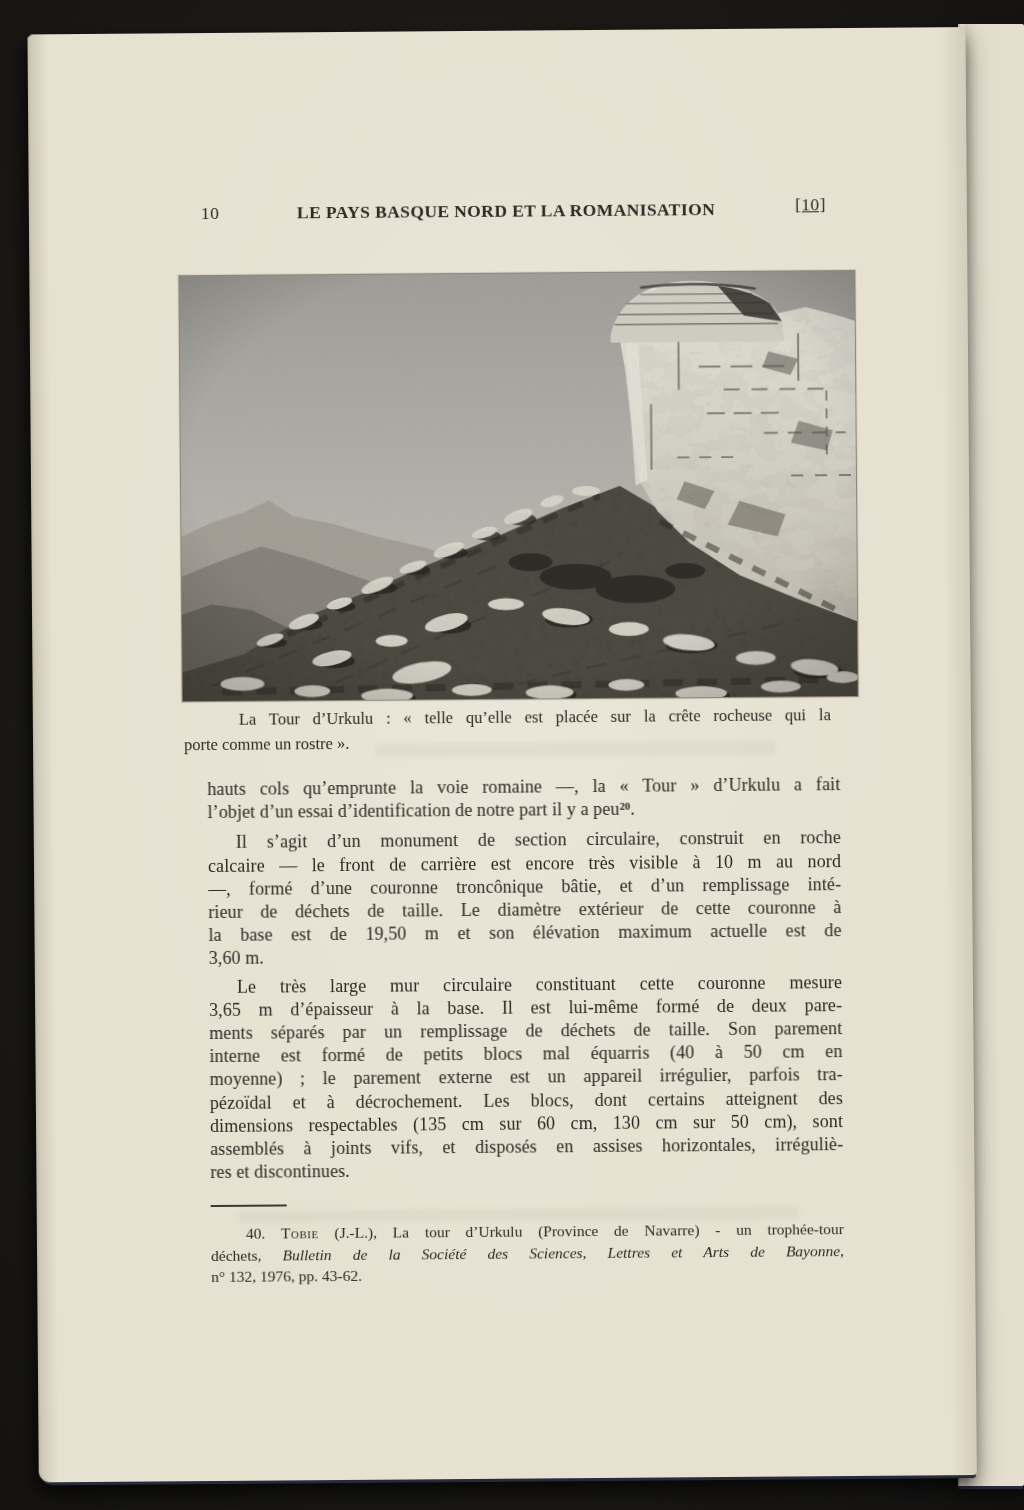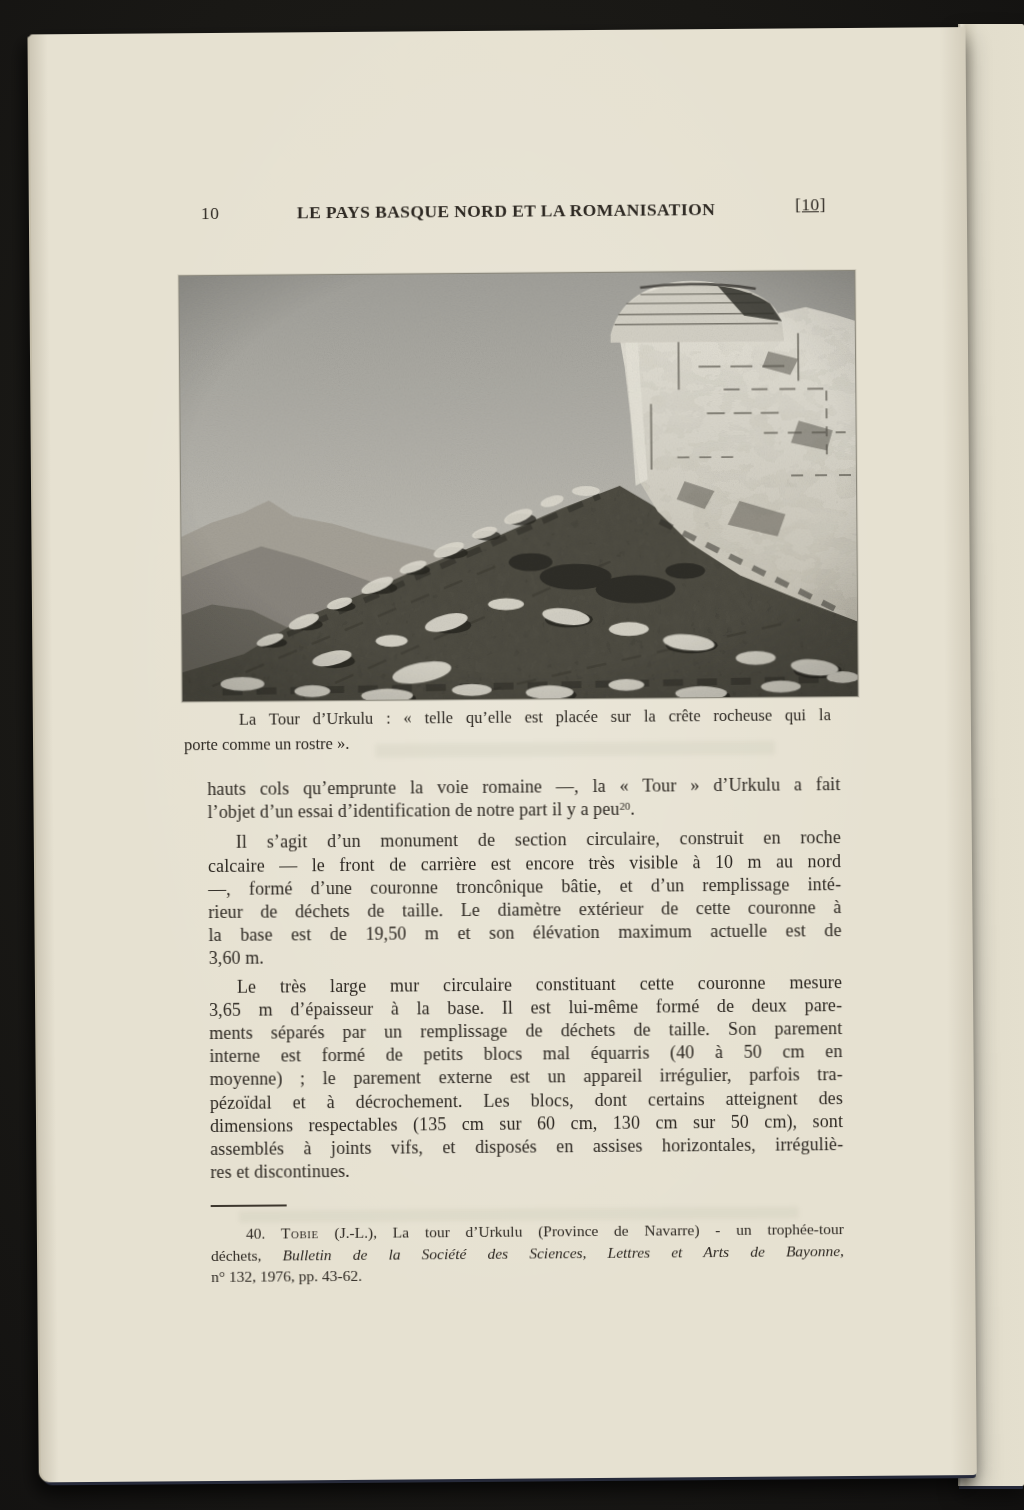--- a/index.html
+++ b/index.html
@@ -63,21 +63,21 @@
   .caption .tline:first-child{text-indent:55px;}
 
   .body-text{position:absolute; left:172px; top:745px; width:633px; font-size:18px; color:var(--ink);}
   .body-text .tline{line-height:23.2px; letter-spacing:.1px;}
   .para + .para{margin-top:5px;}
   .para.indent-first .tline:first-child{text-indent:28px;}
 
   .tline{text-align:justify; text-align-last:justify;}
   .tline.lastline{text-align-last:left;}
 
-  .sup{font-size:.6em; position:relative; top:-.45em; letter-spacing:0;}
+  .sup{font-size:.6em; position:relative; top:-.45em; letter-spacing:0;font-weight:bold;}
   .smallcaps{font-variant:small-caps; letter-spacing:.5px;font-family:Liberation Serif, serif;}
   .italic{font-style:italic;}
 
   .footnote-rule{position:absolute; left:172px; top:1172px; width:76px; height:2px; background:#3d372e;}
   .footnote{position:absolute; left:172px; top:1190px; width:633px; font-size:15.5px; color:var(--ink);}
   .footnote .tline{line-height:21.5px;}
   .footnote .tline:first-child{text-indent:35px;}
 </style>
 </head>
 <body>

